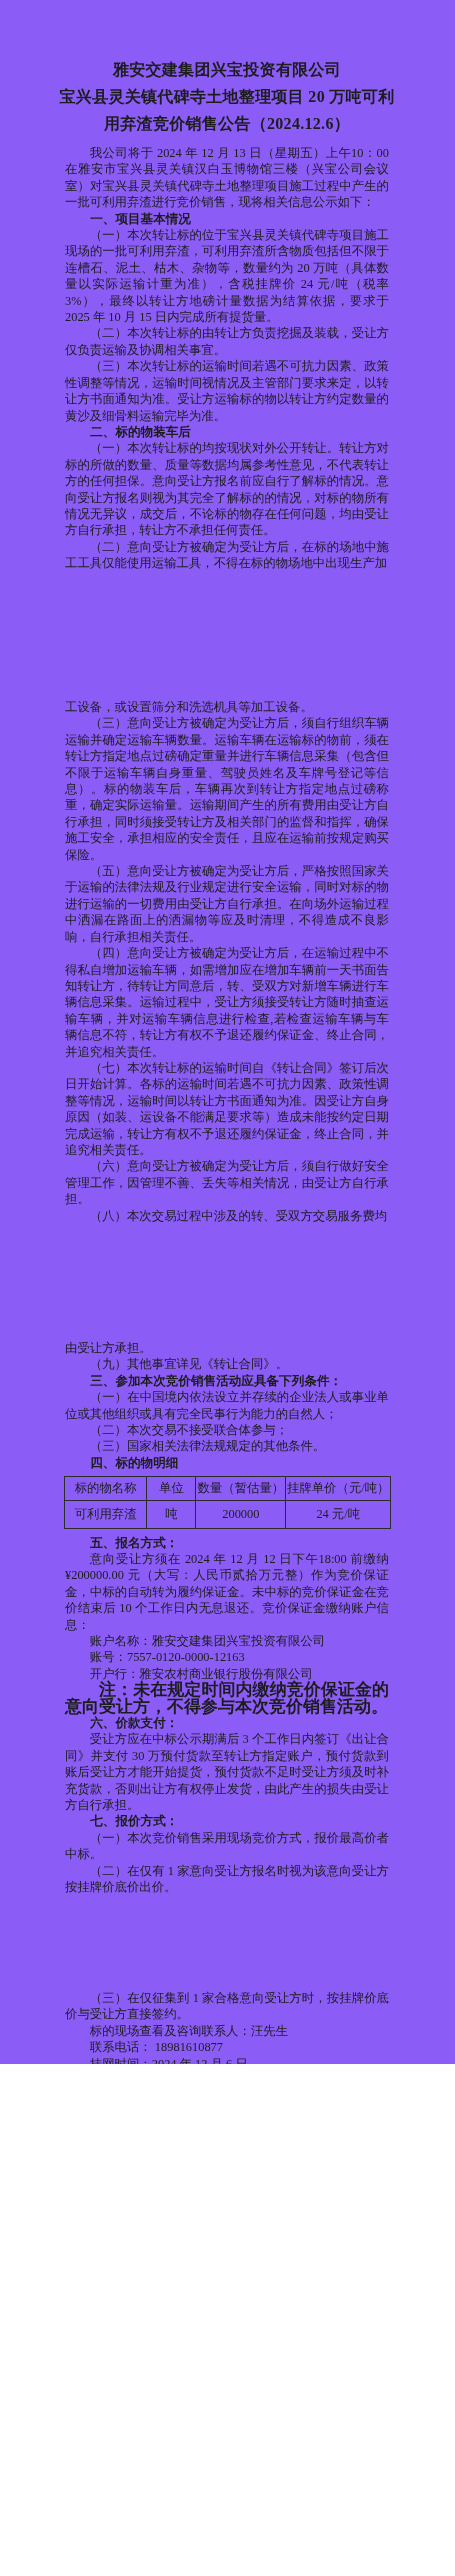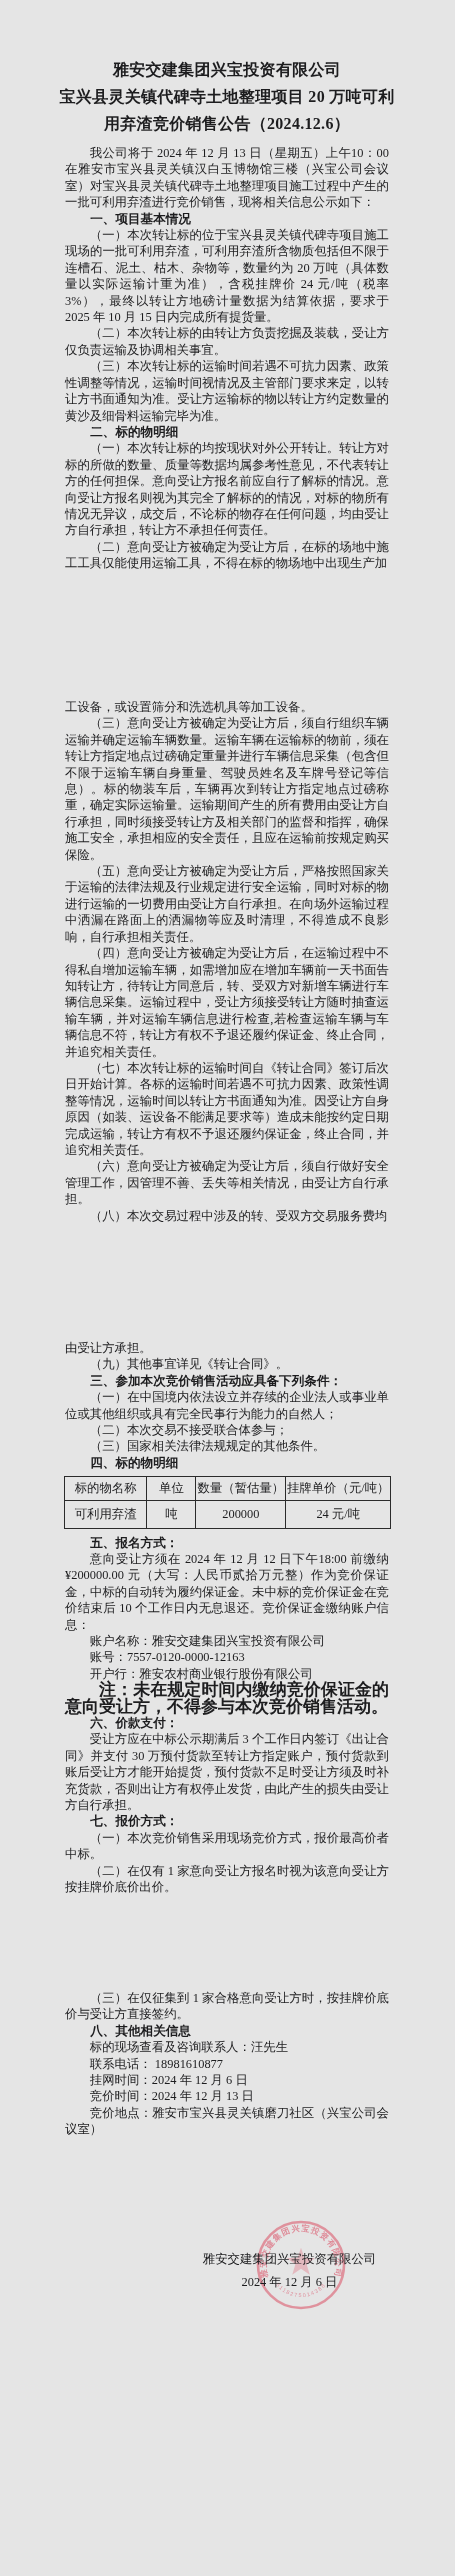--- a/index.html
+++ b/index.html
@@ -1,19 +1,19 @@
 <!DOCTYPE html>
 <html style="font-size:9.2px"><head>
 <meta charset="utf-8">
 <style>
   html,body{margin:0;padding:0;background:#ffffff;}
   .doc{
     position:relative;
-    width:456px;height:2576px;
-    background:#e5e5e5;
+    width:456px;height:2064px;
+    background:#8b5cf6;
     color:#1d1d1f;
     font-family:"Liberation Serif","DejaVu Serif",serif;
     font-size:12.4px;
     line-height:16.4px;
     overflow:hidden;
   }
   .page{
     position:relative;
     box-sizing:border-box;
     height:644px;
@@ -102,21 +102,21 @@
     <div class="title-block">
       <div class="title-line">雅安交建集团兴宝投资有限公司</div>
       <div class="title-line">宝兴县灵关镇代碑寺土地整理项目 20 万吨可利</div>
       <div class="title-line">用弃渣竞价销售公告（2024.12.6）</div>
     </div>
     <p class="body">我公司将于 2024 年 12 月 13 日（星期五）上午10：00在雅安市宝兴县灵关镇汉白玉博物馆三楼（兴宝公司会议室）对宝兴县灵关镇代碑寺土地整理项目施工过程中产生的一批可利用弃渣进行竞价销售，现将相关信息公示如下：</p>
     <p class="hsec">一、项目基本情况</p>
     <p class="body">（一）本次转让标的位于宝兴县灵关镇代碑寺项目施工现场的一批可利用弃渣，可利用弃渣所含物质包括但不限于连槽石、泥土、枯木、杂物等，数量约为 20 万吨（具体数量以实际运输计重为准），含税挂牌价 24 元/吨（税率 3%），最终以转让方地磅计量数据为结算依据，要求于 2025 年 10 月 15 日内完成所有提货量。</p>
     <p class="body">（二）本次转让标的由转让方负责挖掘及装载，受让方仅负责运输及协调相关事宜。</p>
     <p class="body">（三）本次转让标的运输时间若遇不可抗力因素、政策性调整等情况，运输时间视情况及主管部门要求来定，以转让方书面通知为准。受让方运输标的物以转让方约定数量的黄沙及细骨料运输完毕为准。</p>
-    <p class="hsec">二、标的物明细</p>
+    <p class="hsec">二、标的物装车后</p>
     <p class="body">（一）本次转让标的均按现状对外公开转让。转让方对标的所做的数量、质量等数据均属参考性意见，不代表转让方的任何担保。意向受让方报名前应自行了解标的情况。意向受让方报名则视为其完全了解标的的情况，对标的物所有情况无异议，成交后，不论标的物存在任何问题，均由受让方自行承担，转让方不承担任何责任。</p>
     <p class="body">（二）意向受让方被确定为受让方后，在标的场地中施工工具仅能使用运输工具，不得在标的物场地中出现生产加</p>
   </div>
 
   <div class="page page-2">
     <p class="body cont">工设备，或设置筛分和洗选机具等加工设备。</p>
     <p class="body">（三）意向受让方被确定为受让方后，须自行组织车辆运输并确定运输车辆数量。运输车辆在运输标的物前，须在转让方指定地点过磅确定重量并进行车辆信息采集（包含但不限于运输车辆自身重量、驾驶员姓名及车牌号登记等信息）。标的物装车后，车辆再次到转让方指定地点过磅称重，确定实际运输量。运输期间产生的所有费用由受让方自行承担，同时须接受转让方及相关部门的监督和指挥，确保施工安全，承担相应的安全责任，且应在运输前按规定购买保险。</p>
     <p class="body">（五）意向受让方被确定为受让方后，严格按照国家关于运输的法律法规及行业规定进行安全运输，同时对标的物进行运输的一切费用由受让方自行承担。在向场外运输过程中洒漏在路面上的洒漏物等应及时清理，不得造成不良影响，自行承担相关责任。</p>
     <p class="body">（四）意向受让方被确定为受让方后，在运输过程中不得私自增加运输车辆，如需增加应在增加车辆前一天书面告知转让方，待转让方同意后，转、受双方对新增车辆进行车辆信息采集。运输过程中，受让方须接受转让方随时抽查运输车辆，并对运输车辆信息进行检查,若检查运输车辆与车辆信息不符，转让方有权不予退还履约保证金、终止合同，并追究相关责任。</p>
     <p class="body">（七）本次转让标的运输时间自《转让合同》签订后次日开始计算。各标的运输时间若遇不可抗力因素、政策性调整等情况，运输时间以转让方书面通知为准。因受让方自身原因（如装、运设备不能满足要求等）造成未能按约定日期完成运输，转让方有权不予退还履约保证金，终止合同，并追究相关责任。</p>
@@ -158,21 +158,20 @@
     <p class="note">注：未在规定时间内缴纳竞价保证金的意向受让方，不得参与本次竞价销售活动。</p>
     <p class="hsec">六、价款支付：</p>
     <p class="body">受让方应在中标公示期满后 3 个工作日内签订《出让合同》并支付 30 万预付货款至转让方指定账户，预付货款到账后受让方才能开始提货，预付货款不足时受让方须及时补充货款，否则出让方有权停止发货，由此产生的损失由受让方自行承担。</p>
     <p class="hsec">七、报价方式：</p>
     <p class="body">（一）本次竞价销售采用现场竞价方式，报价最高价者中标。</p>
     <p class="body">（二）在仅有 1 家意向受让方报名时视为该意向受让方按挂牌价底价出价。</p>
   </div>
 
   <div class="page page-4">
     <p class="body">（三）在仅征集到 1 家合格意向受让方时，按挂牌价底价与受让方直接签约。</p>
-    <p class="hsec">八、其他相关信息</p>
     <p class="body">标的现场查看及咨询联系人：汪先生</p>
     <p class="body">联系电话： 18981610877</p>
     <p class="body gap-top">挂网时间：2024 年 12 月 6 日</p>
     <p class="body gap-top">竞价时间：2024 年 12 月 13 日</p>
     <p class="body gap-top">竞价地点：雅安市宝兴县灵关镇磨刀社区（兴宝公司会议室）</p>
 
     <div class="stamp">
       <svg width="94" height="94" viewBox="0 0 164 164" xmlns="http://www.w3.org/2000/svg" style="font-size:21.6px">
         <defs>
           <path id="sealTopArc" d="M 26,108 A 61,61 0 1 1 138,108"></path>

